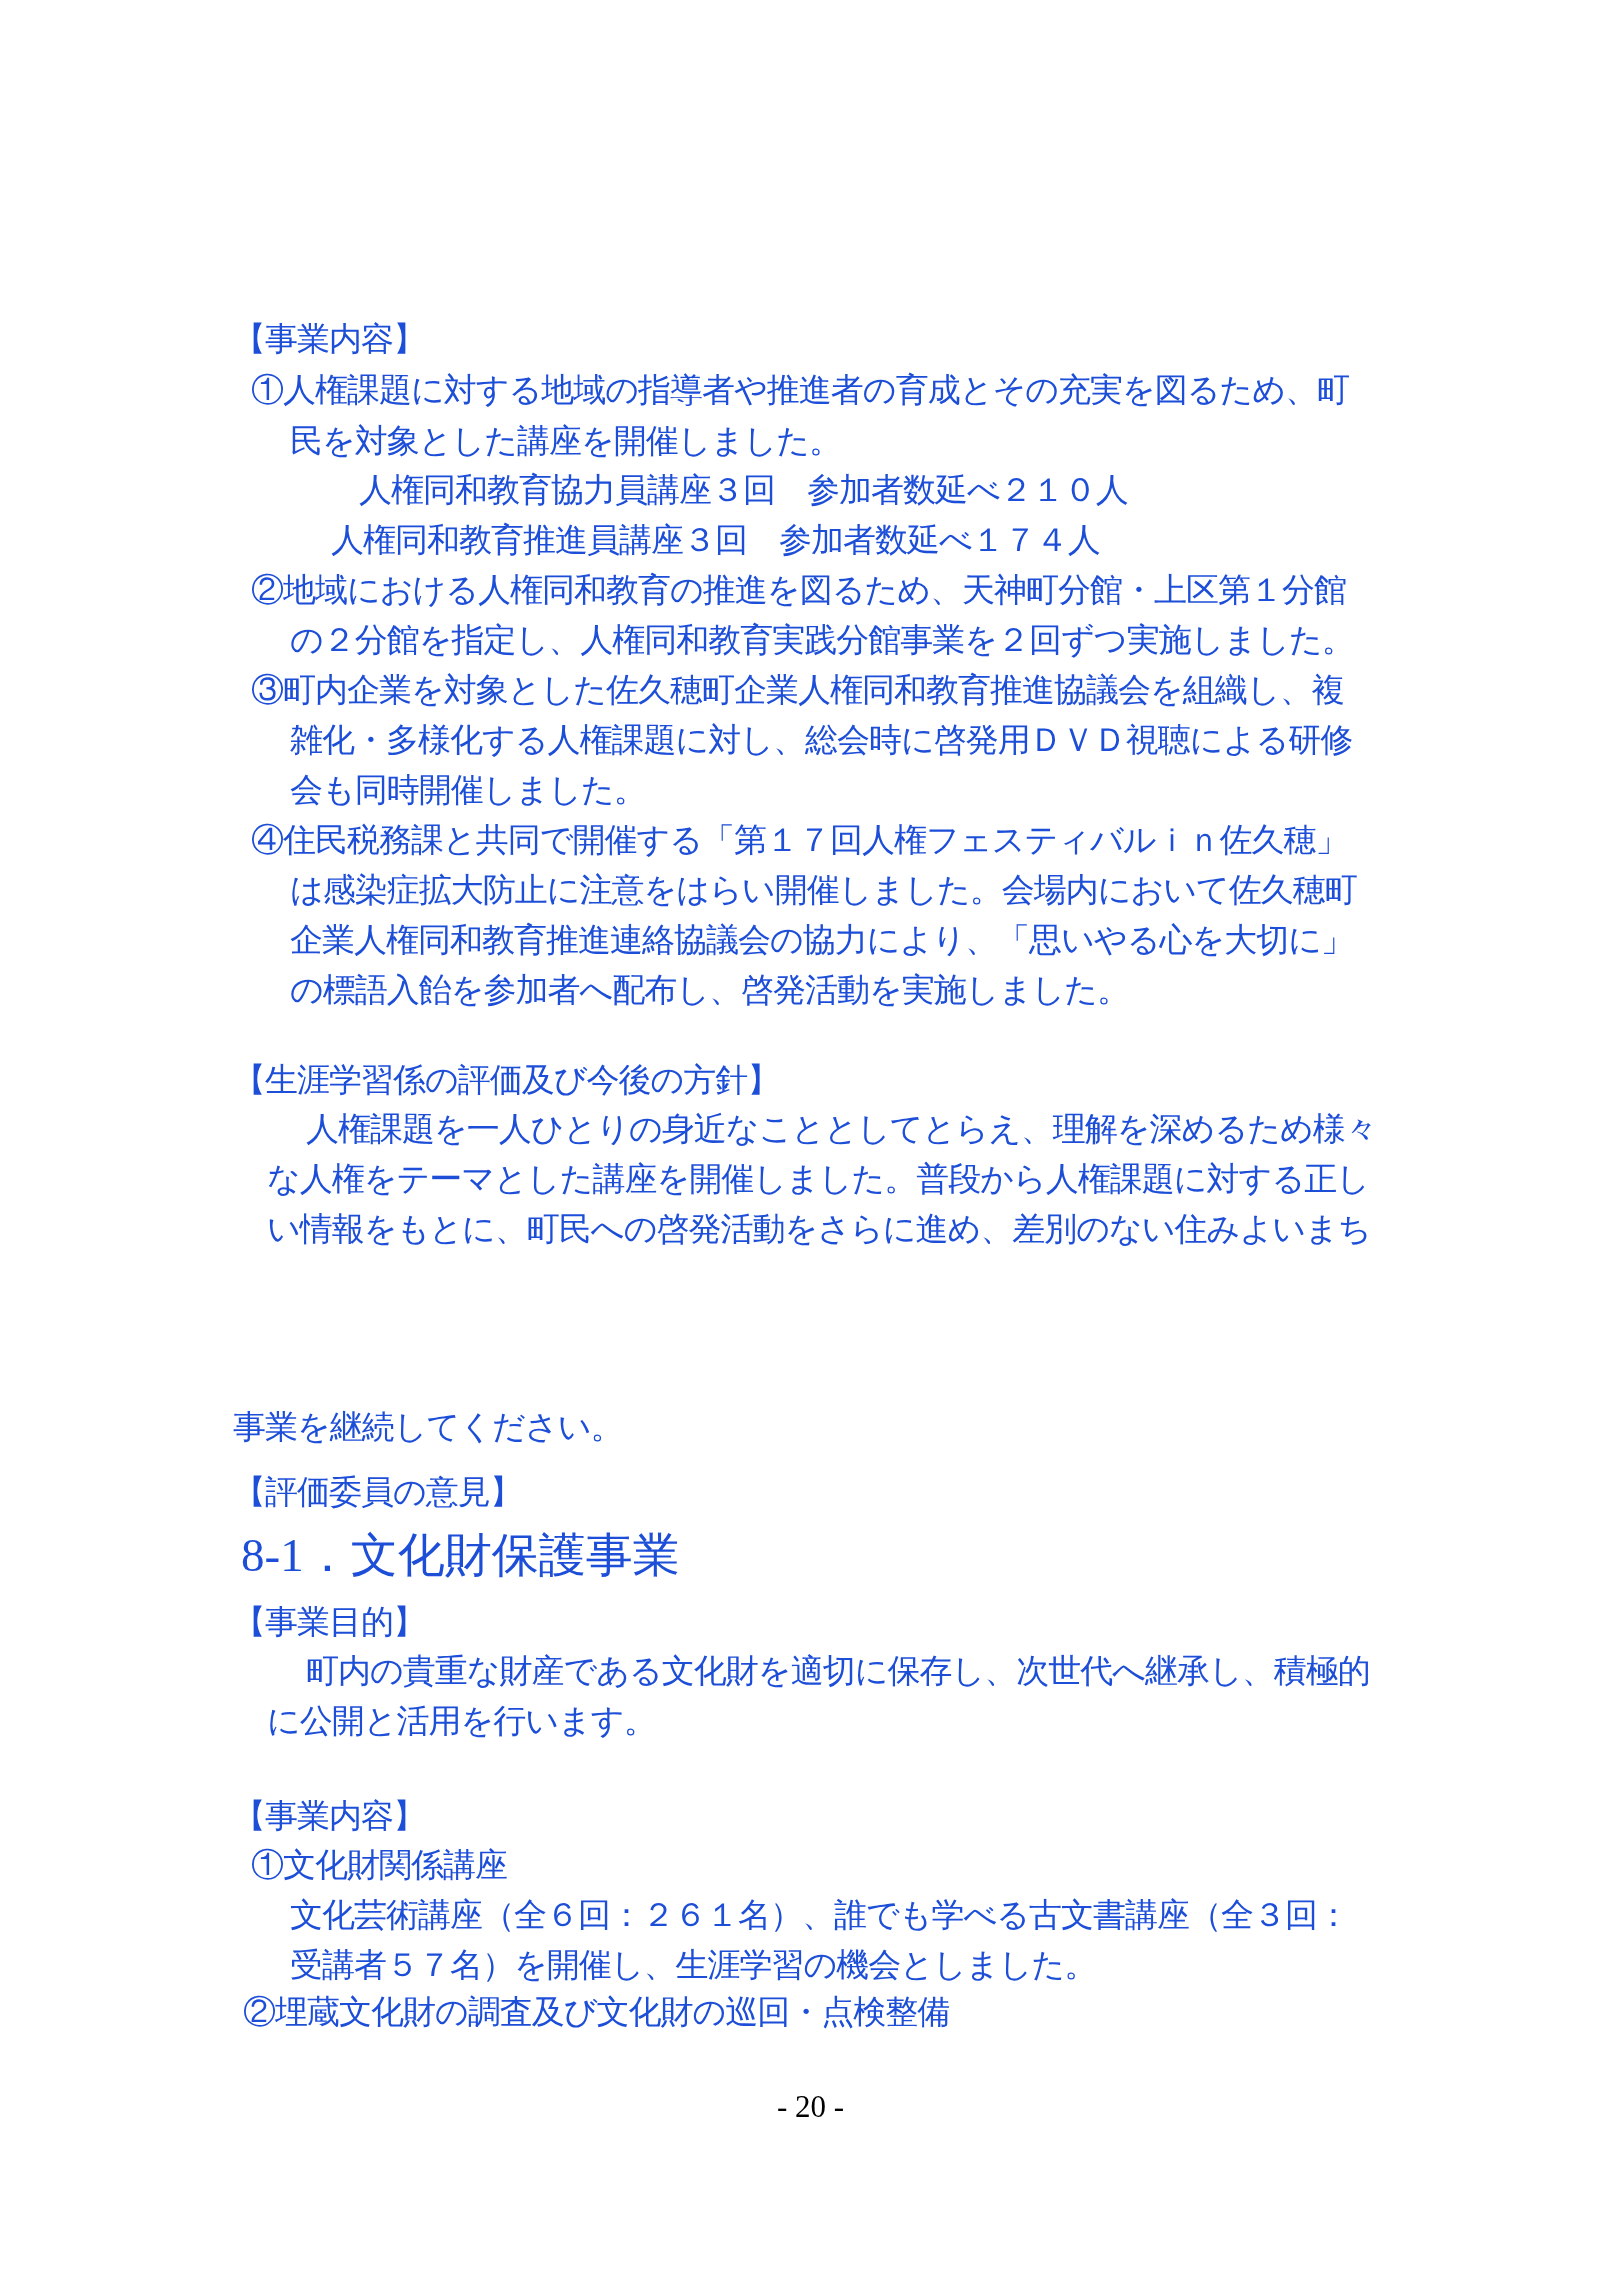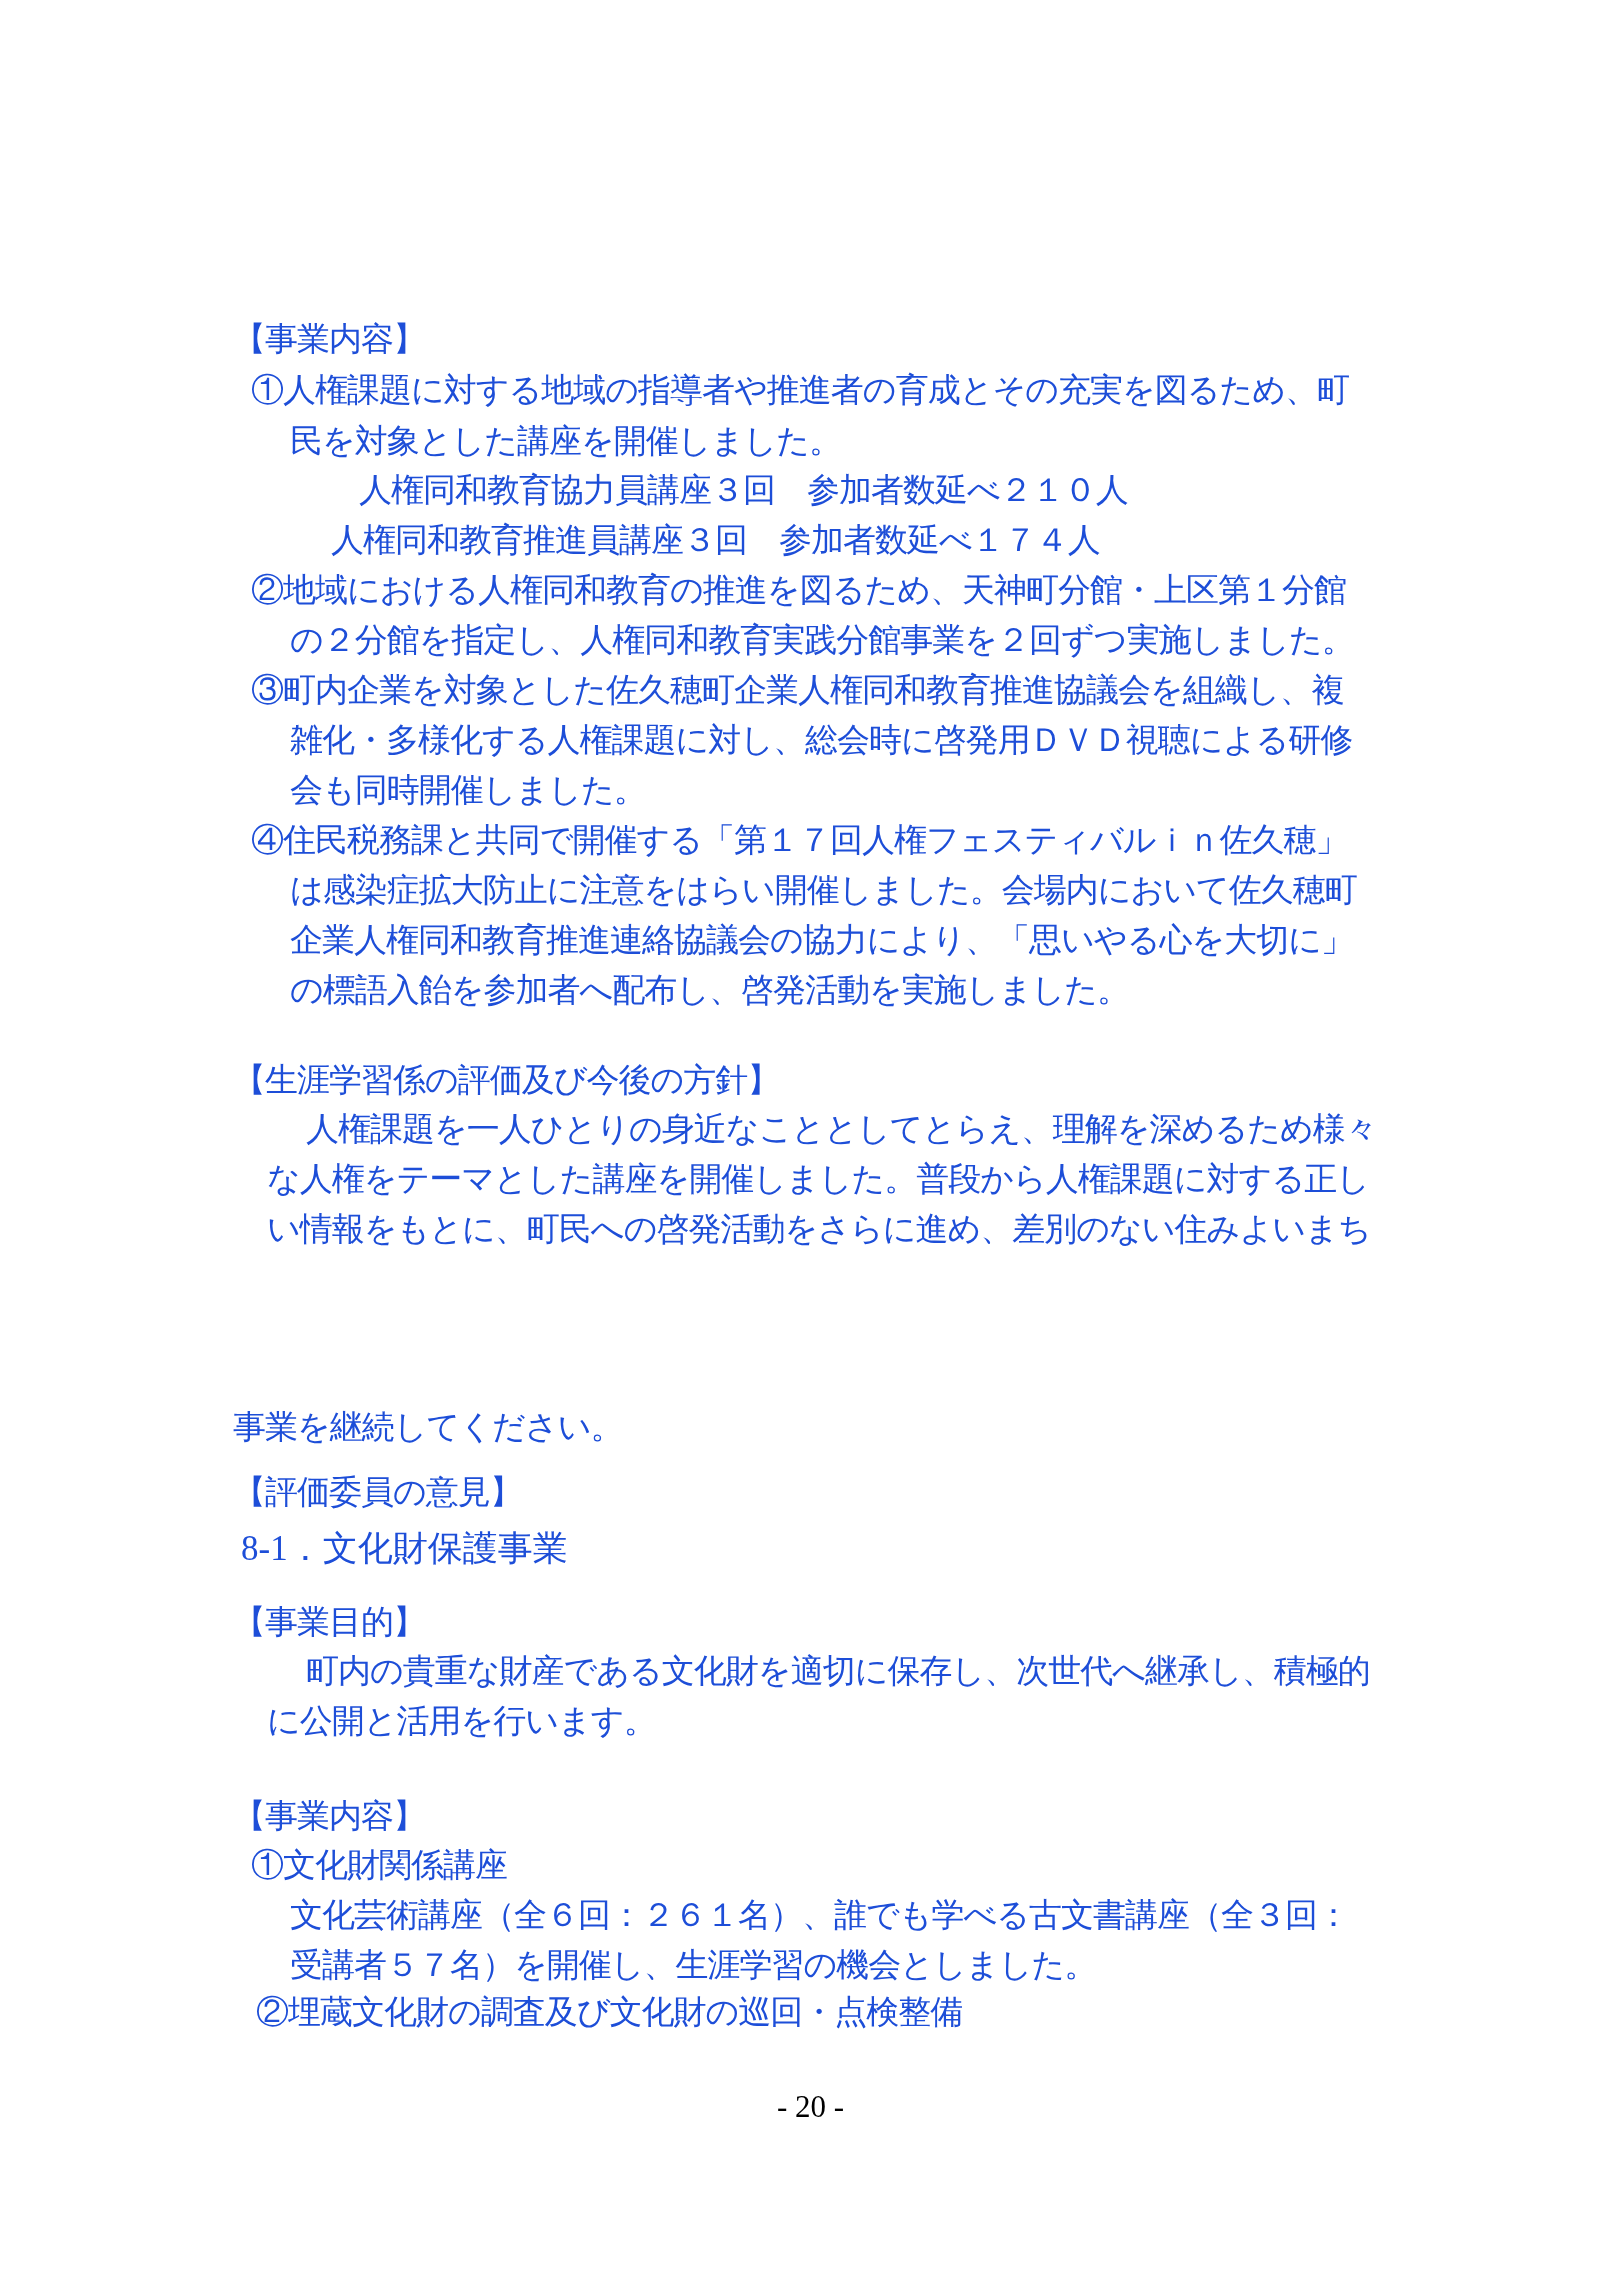--- a/index.html
+++ b/index.html
@@ -20,21 +20,21 @@
     position: absolute;
     line-height: 1.12;
     white-space: pre;
     color: #1d4ed8;
   }
   .body-line {
     font-size: 33px;
     letter-spacing: -1px;
   }
   .heading-line {
-    font-size: 35px;
+    font-size: 47px;
     letter-spacing: 0;
   }
   .page-number {
     position: absolute;
     left: 0;
     width: 100%;
     text-align: center;
     font-size: 31px;
     line-height: 1.1;
   }
@@ -65,15 +65,15 @@
     <div class="line body-line" style="left: 233px; top: 1436px; margin-top: 38px;">【評価委員の意見】</div>
     <div class="line body-line" style="left: 233px; top: 1409px;">事業を継続してください。</div>
     <div class="line heading-line" style="left: 241px; top: 1529px;">8-1．文化財保護事業</div>
     <div class="line body-line" style="left: 233px; top: 1604px;">【事業目的】</div>
     <div class="line body-line" style="left: 306px; top: 1653px;">町内の貴重な財産である文化財を適切に保存し、次世代へ継承し、積極的</div>
     <div class="line body-line" style="left: 267px; top: 1703px;">に公開と活用を行います。</div>
     <div class="line body-line" style="left: 233px; top: 1798px;">【事業内容】</div>
     <div class="line body-line" style="left: 251px; top: 1847px;">①文化財関係講座</div>
     <div class="line body-line" style="left: 290px; top: 1897px;">文化芸術講座（全６回：２６１名）、誰でも学べる古文書講座（全３回：</div>
     <div class="line body-line" style="left: 290px; top: 1947px;">受講者５７名）を開催し、生涯学習の機会としました。</div>
-    <div class="line body-line" style="left: 256px; top: 1994px;">②埋蔵文化財の調査及び文化財の巡回・点検整備</div>
+    <div class="line body-line" style="left: 243px; top: 1994px;">②埋蔵文化財の調査及び文化財の巡回・点検整備</div>
   </div>
 
 
 </body></html>

